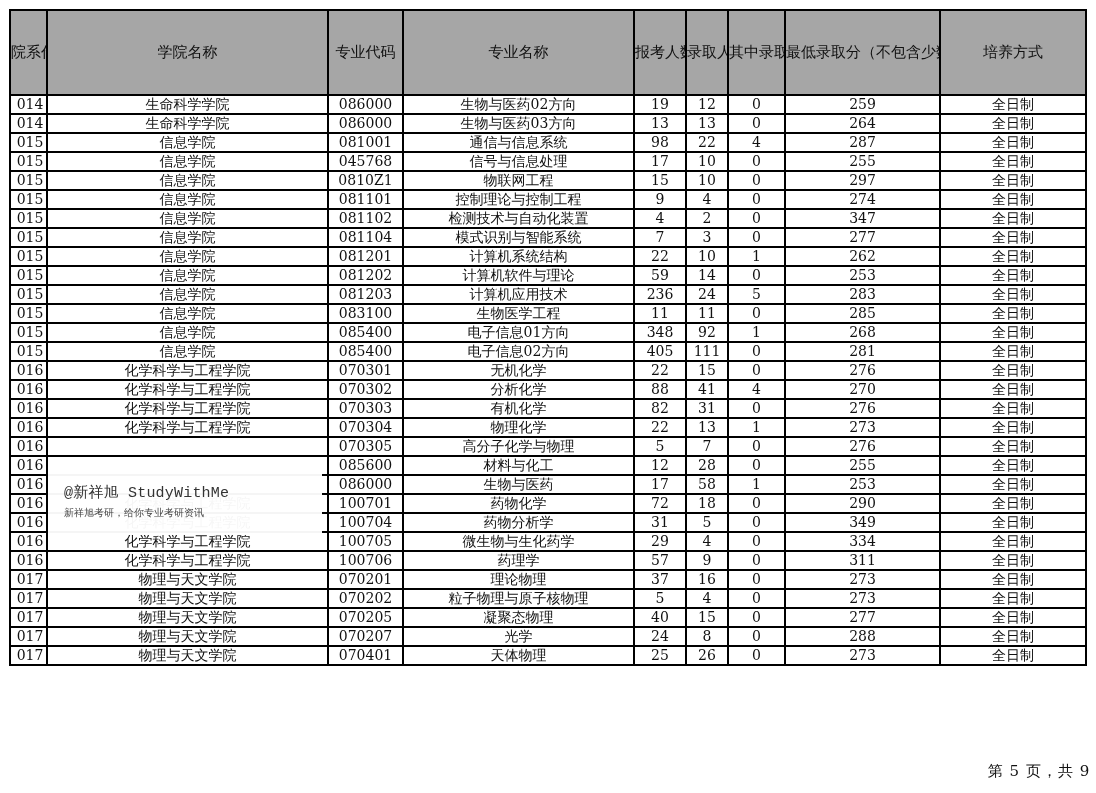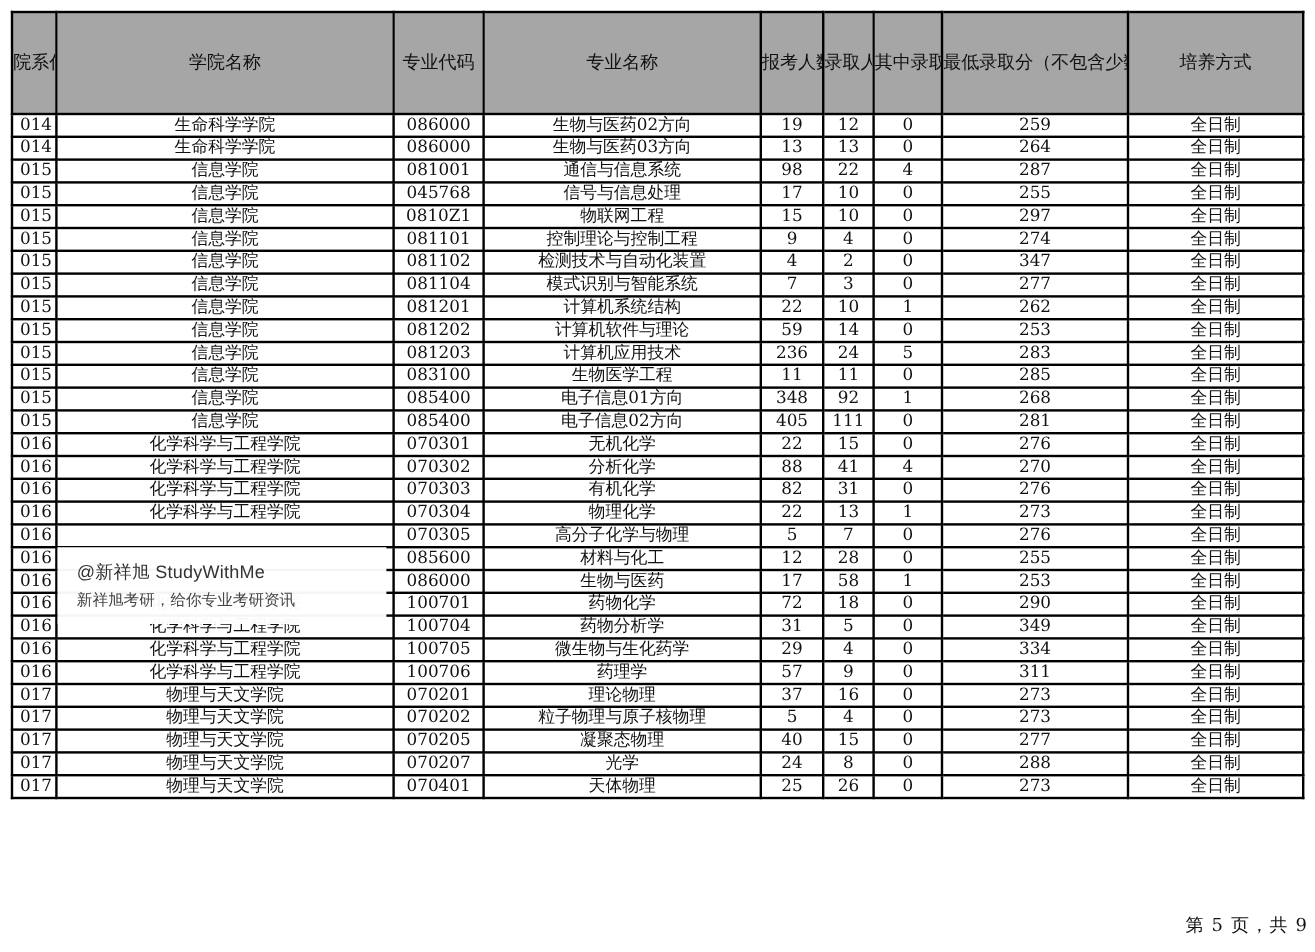--- a/index.html
+++ b/index.html
@@ -8,25 +8,25 @@
   table.grid { position: absolute; left: 9px; top: 9px; border-collapse: collapse;
                table-layout: fixed; width: 1078px; font-size: 14px; }
   table.grid th, table.grid td { border: 2px solid #000; padding: 0; text-align: center;
                white-space: nowrap; overflow: hidden; line-height: 17px; }
   table.grid th { background: #a6a6a6; font-weight: normal; font-size: 15px;
                line-height: 19px; height: 83px; vertical-align: middle; }
   table.grid td { height: 16.4px; font-size: 14px; }
   th.wrap { white-space: normal; }
   th.score { white-space: normal; text-align: left; padding-left: 2px; }
   .c-dept { width: 35px; text-align: center; padding-left: 3px !important; }
-  .watermark { position: absolute; left: 48px; top: 456px; width: 274px; height: 64px;
-               background: rgba(255,255,255,0.96); font-family: Liberation Sans, sans-serif;
+  .watermark { position: absolute; left: 48px; top: 471px; width: 274px; height: 64px;
+               background: rgba(255,255,255,0.96); font-family: Liberation Mono, monospace;
                color: #333; padding: 0; }
   .wm-title { position: absolute; left: 16px; top: 12px; font-size: 15px; letter-spacing: 0.2px; }
-  .wm-sub { position: absolute; left: 16px; top: 35px; font-size: 13px; color: #444; }
+  .wm-sub { position: absolute; left: 16px; top: 35px; font-size: 10px; color: #444; }
   .footer { position: absolute; top: 762px; left: 16px; width: 1096px; text-align: right;
             font-size: 15px; letter-spacing: 1px; }
 </style>
 </head>
 <body>
 
 <table class="grid">
   <colgroup>
     <col style="width:37px">
       <col style="width:281px">

